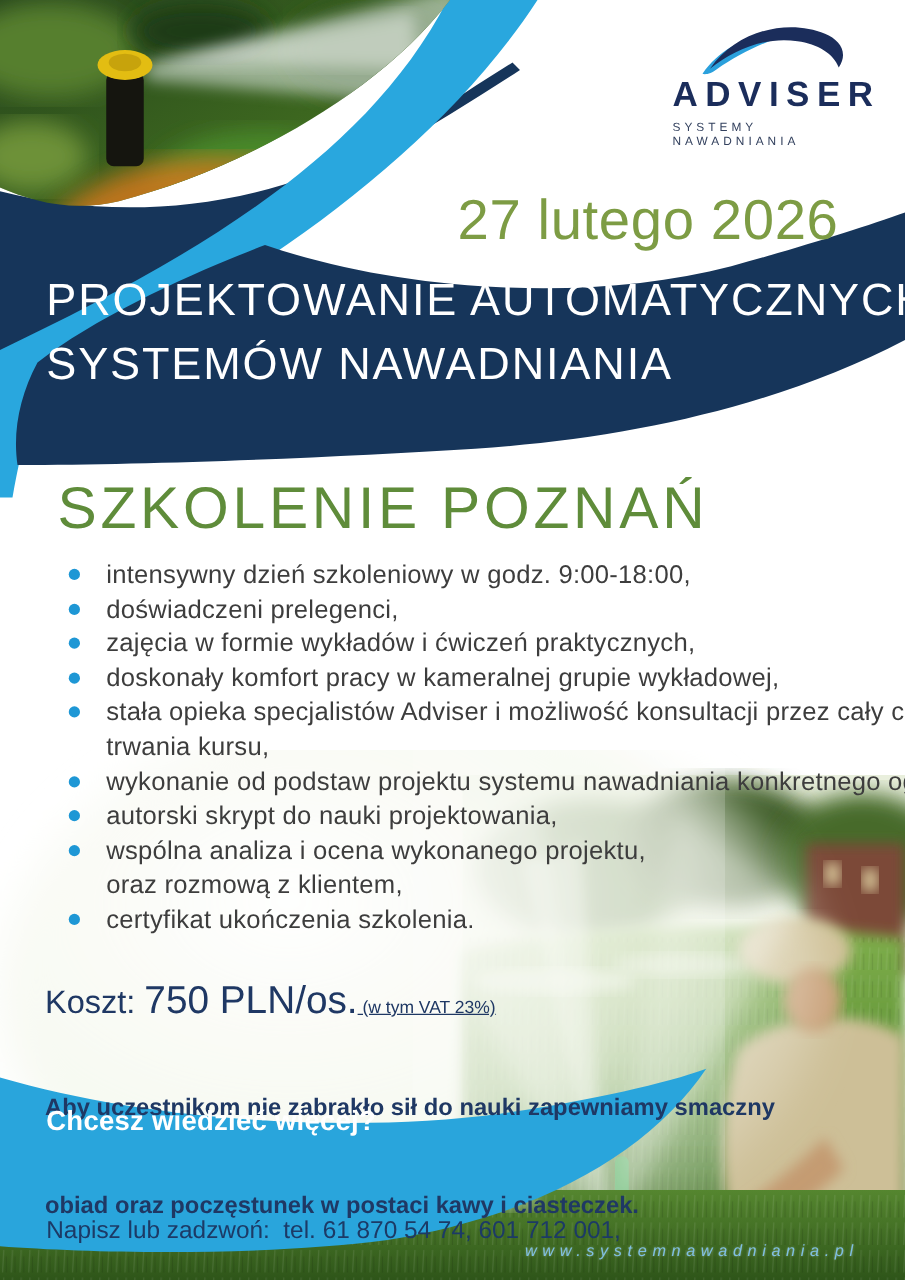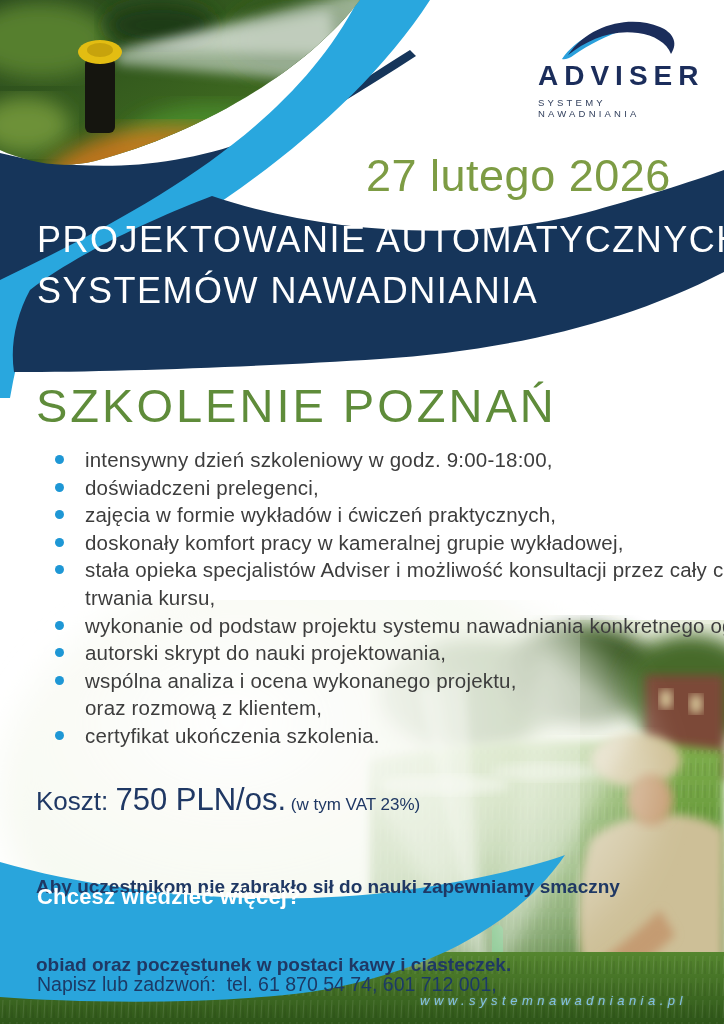--- a/index.html
+++ b/index.html
@@ -29,42 +29,42 @@
     font-size:45px;color:#7d9c44;letter-spacing:0.5px;white-space:nowrap;margin-top:26px;
   }
 
   #main-title{
     left:37px;top:214px;z-index:4;color:#ffffff;
     font-size:36px;font-weight:300;letter-spacing:1.5px;line-height:51px;
     white-space:nowrap;
   }
 
   #heading{
-    left:36px;top:378px;z-index:4;color:#5f8c3a;
+    left:46px;top:378px;z-index:4;color:#5f8c3a;
     font-size:47px;letter-spacing:3px;white-space:nowrap;
   }
 
   
   #bullets{
     left:85px;top:446px;width:630px;z-index:4;
     list-style:none;margin:0;padding:0;
     font-size:20.5px;color:#3d3d3d;letter-spacing:0.2px;
   }
   #bullets li{position:relative;}
   #bullets .b-line{line-height:27.6px;white-space:nowrap;}
   #bullets .dot{
     position:absolute;left:-30px;top:9px;width:9px;height:9px;
     border-radius:50%;background:#1e97d5;
   }
 
   
   #price{left:36px;top:782px;z-index:6;color:#1f3864;white-space:nowrap;}
   #price .p-label{font-size:26px;}
   #price .p-amount{font-size:31px;}
-  #price .p-vat{font-size:17px;}
+  #price .p-vat{font-size:14px;text-decoration:underline;}
 
   #note{
     left:36px;top:822px;z-index:6;color:#1f3864;font-weight:bold;
     font-size:19px;line-height:26px;white-space:pre;
   }
 
   
   #bottom-art{left:0;top:600px;z-index:2;}
 
   #cta{

